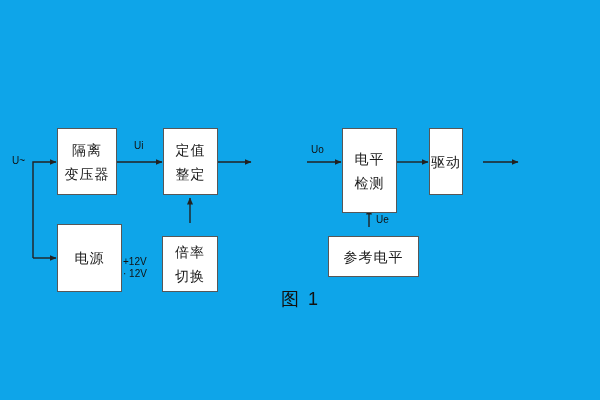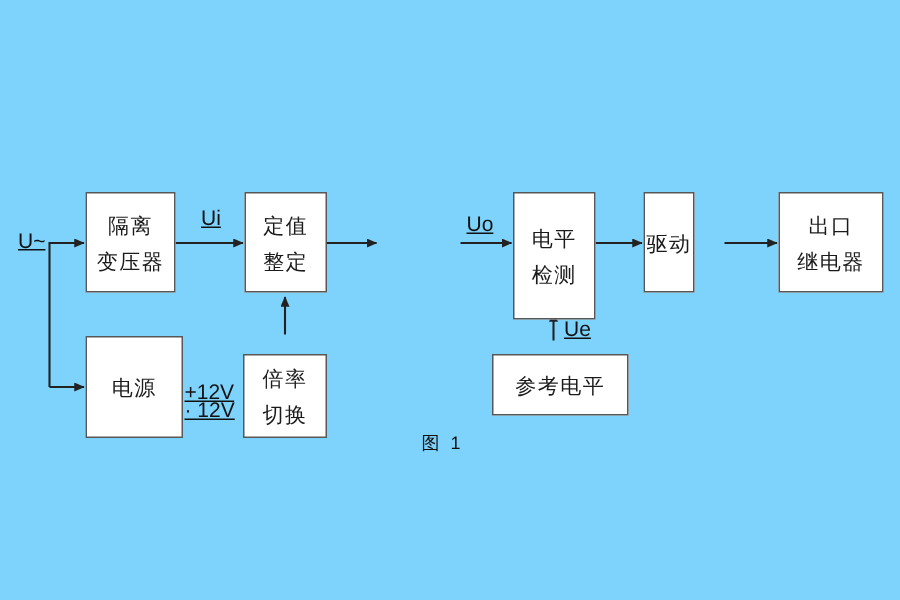--- a/index.html
+++ b/index.html
@@ -1,32 +1,31 @@
 <!DOCTYPE html>
 <html><head>
 <meta charset="utf-8">
 <style>
   html,body { margin:0; padding:0; background:#ffffff; }
   .canvas {
-    position:relative; width:600px; height:400px; background:#7dd3fc;
+    position:relative; width:600px; height:400px; background:#0ea5e9;
     font-family:"Liberation Sans","DejaVu Sans",sans-serif;
     color:#161616; overflow:hidden;
   }
   .block {
     position:absolute; box-sizing:border-box;
     border:1.5px solid #575757; background:#ffffff;
     display:flex; flex-direction:column; align-items:center; justify-content:center;
     gap:10px; font-size:14px; line-height:1; letter-spacing:1px; color:#1b1b1b;
   }
   .sig {
-    position:absolute; font-size:14px; line-height:17px; color:#111111;
+    position:absolute; font-size:10px; line-height:17px; color:#111111;
     white-space:nowrap;
-    text-decoration:underline;
   }
-  .caption { position:absolute; font-size:12px; color:#111111; letter-spacing:2px; }
+  .caption { position:absolute; font-size:18px; color:#111111; letter-spacing:2px; }
   svg.wires { position:absolute; left:0; top:0; pointer-events:none; }
 </style>
 </head>
 <body>
 
 <div class="canvas">
 
   <svg class="wires" width="600" height="400" viewBox="0 0 600 400">
     <defs>
       <marker id="ah" markerWidth="9" markerHeight="8" refX="6.5" refY="3" orient="auto" markerUnits="userSpaceOnUse">
@@ -61,24 +60,20 @@
 
   <div class="block" style="left:342px;top:128px;width:55px;height:85px">
     <span>电平</span>
     <span>检测</span>
   </div>
 
   <div class="block" style="left:429px;top:128px;width:34px;height:67px">
     <span>驱动</span>
   </div>
 
-  <div class="block" style="left:519px;top:128px;width:70px;height:67px">
-    <span>出口</span>
-    <span>继电器</span>
-  </div>
 
   <div class="block" style="left:57px;top:224px;width:65px;height:68px">
     <span>电源</span>
   </div>
 
   <div class="block" style="left:162px;top:236px;width:56px;height:56px">
     <span>倍率</span>
     <span>切换</span>
   </div>
 

